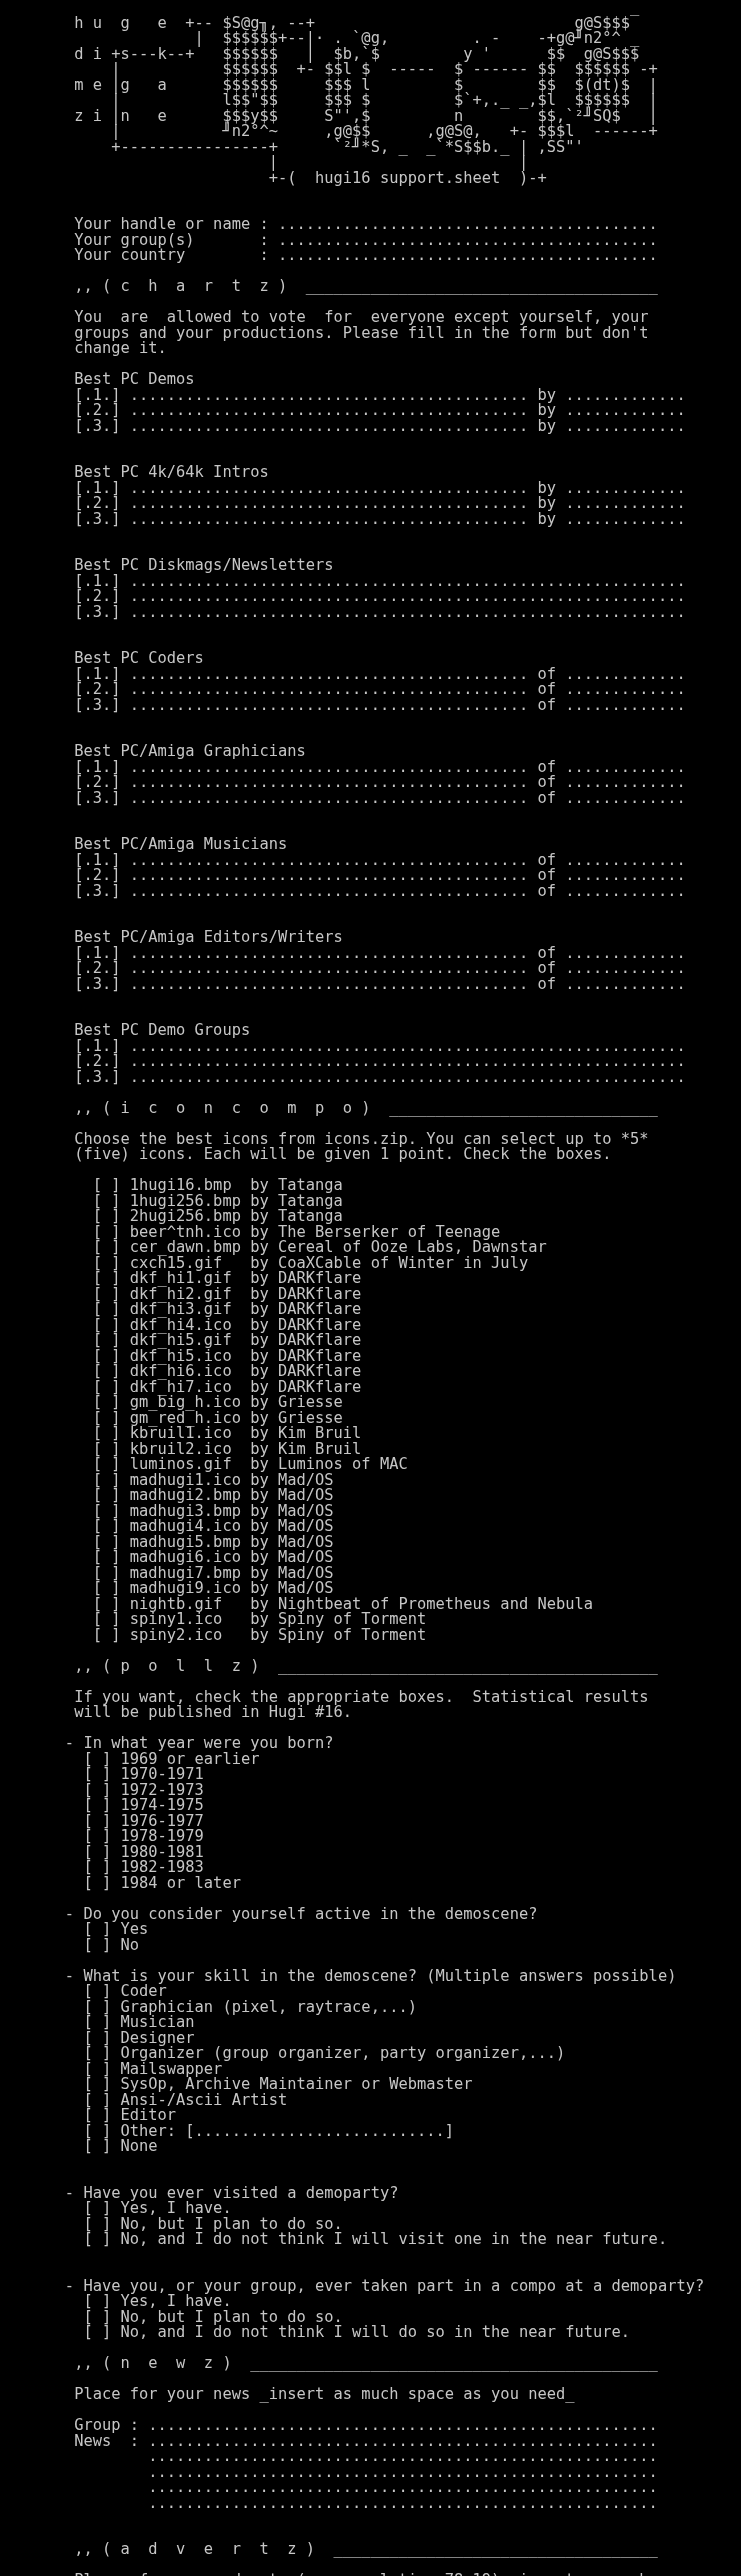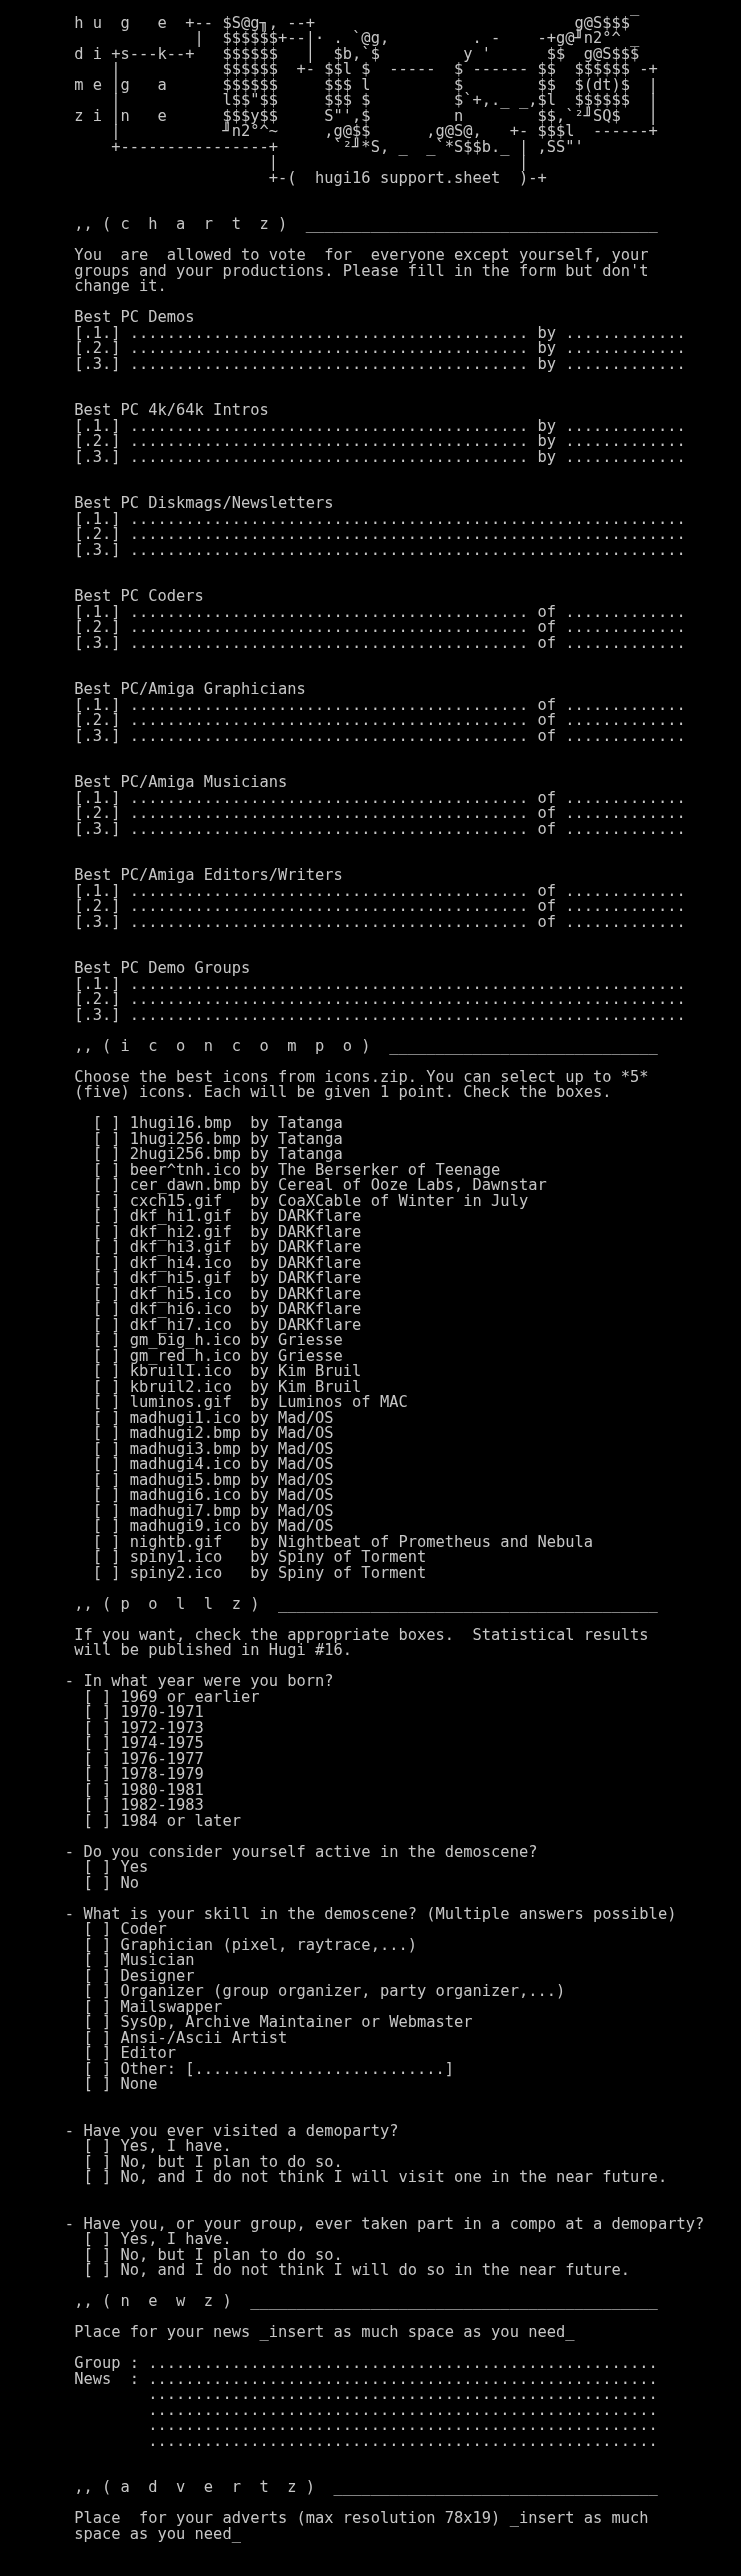--- a/index.html
+++ b/index.html
@@ -40,20 +40,25 @@
         d i +s---k--+   $$$$$$   |  $b,`$         y '      $$  g@S$$$
             |           $$$$$$  +- $$l $  -----  $ ------ $$  $$$$$$ -+
         m e |g   a      $$$$$$     $$$ l         $        $$  $(dt)$  |
             |           l$$"$$     $$$ $         $`+,._ _,$l  $$$$$$  |
         z i |n   e      $$$y$$     S"',$         n        $$,`²╜SQ$   |
             |           ╜n2°^~     ,g@$$      ,g@S@,   +- $$$l  ------+
             +----------------+      `²╜*S, _  _`*S$$b._ | ,SS"'
                              |                          |
                              +-(  hugi16 support.sheet  )-+
 
+
+</pre>
+    <pre class="txt">        Your handle or name : .........................................
+        Your group(s)       : .........................................
+        Your country        : .........................................
 
 </pre>
     <pre class="txt">        ,, ( c  h  a  r  t  z )  ______________________________________
 
         You  are  allowed to vote  for  everyone except yourself, your
         groups and your productions. Please fill in the form but don't
         change it.
 
         Best PC Demos
         [.1.] ........................................... by .............

